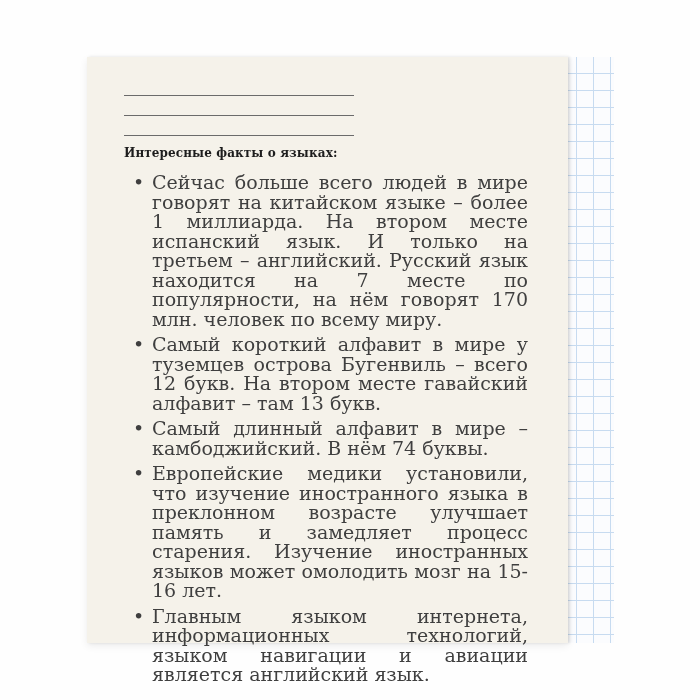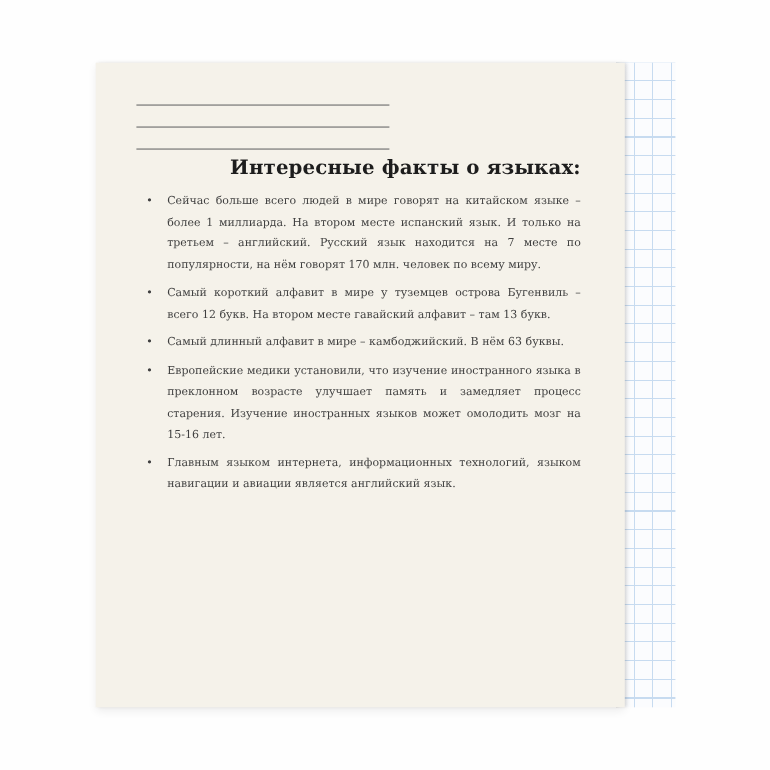--- a/index.html
+++ b/index.html
@@ -59,37 +59,36 @@
   .ruled-line.l2 { top: 58px; }
   .ruled-line.l3 { top: 78px; }
   .content {
     position: absolute;
     left: 37px;
     top: 86px;
     width: 404px;
   }
   .heading {
     margin: 0;
-    font-size: 18px;
+    font-size: 12px;
     line-height: 20px;
     font-weight: 700;
     color: #1d1d1d;
     letter-spacing: 0.1px;
-    text-align: right;
   }
   ul.facts {
     list-style: none;
     margin: 10px 0 0 0;
     padding: 0;
   }
   ul.facts li {
     position: relative;
     padding-left: 28px;
     margin-bottom: 6px;
-    font-size: 10px;
+    font-size: 19px;
     line-height: 19.5px;
     color: #3f3f3f;
     text-align: justify;
     hyphens: auto;
     -webkit-hyphens: auto;
   }
   ul.facts li::before {
     content: "\2022";
     position: absolute;
     left: 9px;
@@ -107,21 +106,21 @@
   <div class="cover-page">
     <div class="ruled-line l1"></div>
     <div class="ruled-line l2"></div>
     <div class="ruled-line l3"></div>
 
     <div class="content">
       <h2 class="heading">Интересные факты о языках:</h2>
       <ul class="facts">
         <li>Сейчас больше всего людей в мире говорят на китайском языке – более 1 миллиарда. На втором месте испанский язык. И только на третьем – английский. Русский язык находится на 7 месте по популярности, на нём говорят 170 млн. человек по всему миру.</li>
         <li>Самый короткий алфавит в мире у туземцев острова Бугенвиль – всего 12 букв. На втором месте гавайский алфавит – там 13 букв.</li>
-        <li>Самый длинный алфавит в мире – камбоджийский. В нём 63 буквы.</li>
+        <li>Самый длинный алфавит в мире – камбоджийский. В нём 74 буквы.</li>
         <li>Европейские медики установили, что изучение иностранного языка в преклонном возрасте улучшает память и замедляет процесс старения. Изучение иностранных языков может омолодить мозг на 15-16 лет.</li>
         <li>Главным языком интернета, информационных технологий, языком навигации и авиации является английский язык.</li>
 
       </ul>
     </div>
   </div>
 
 </div>
 
 </body></html>

